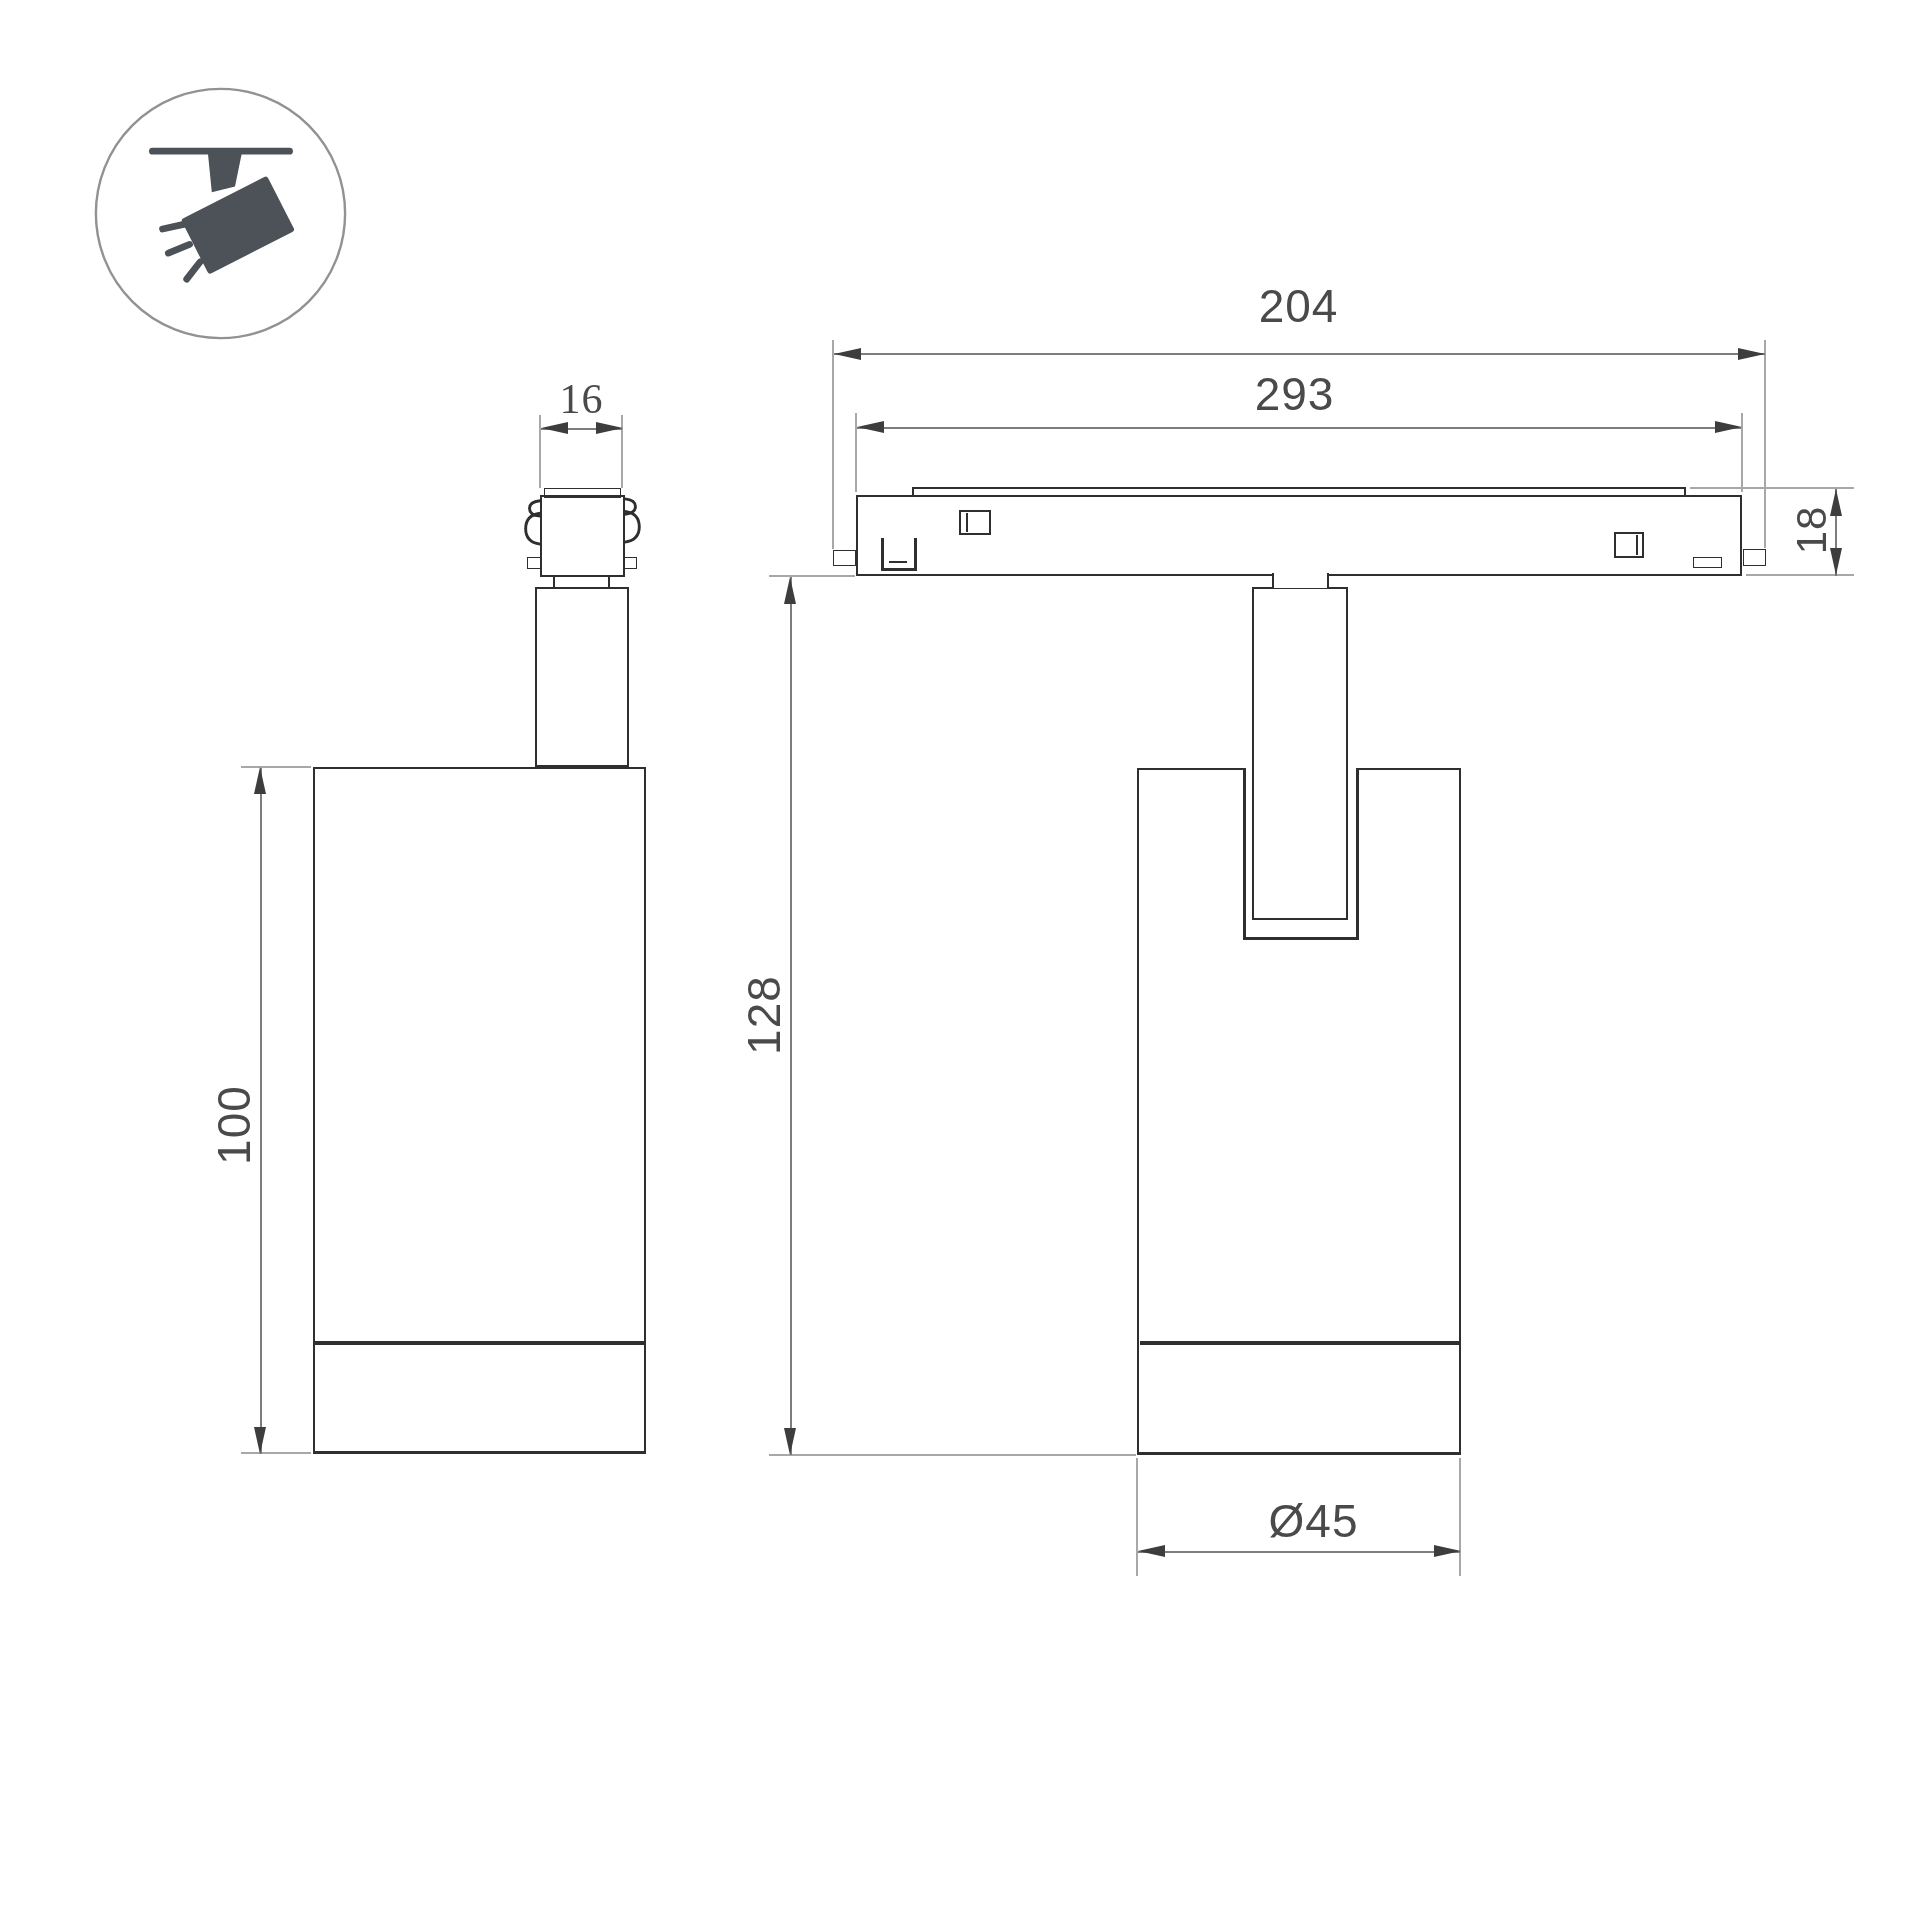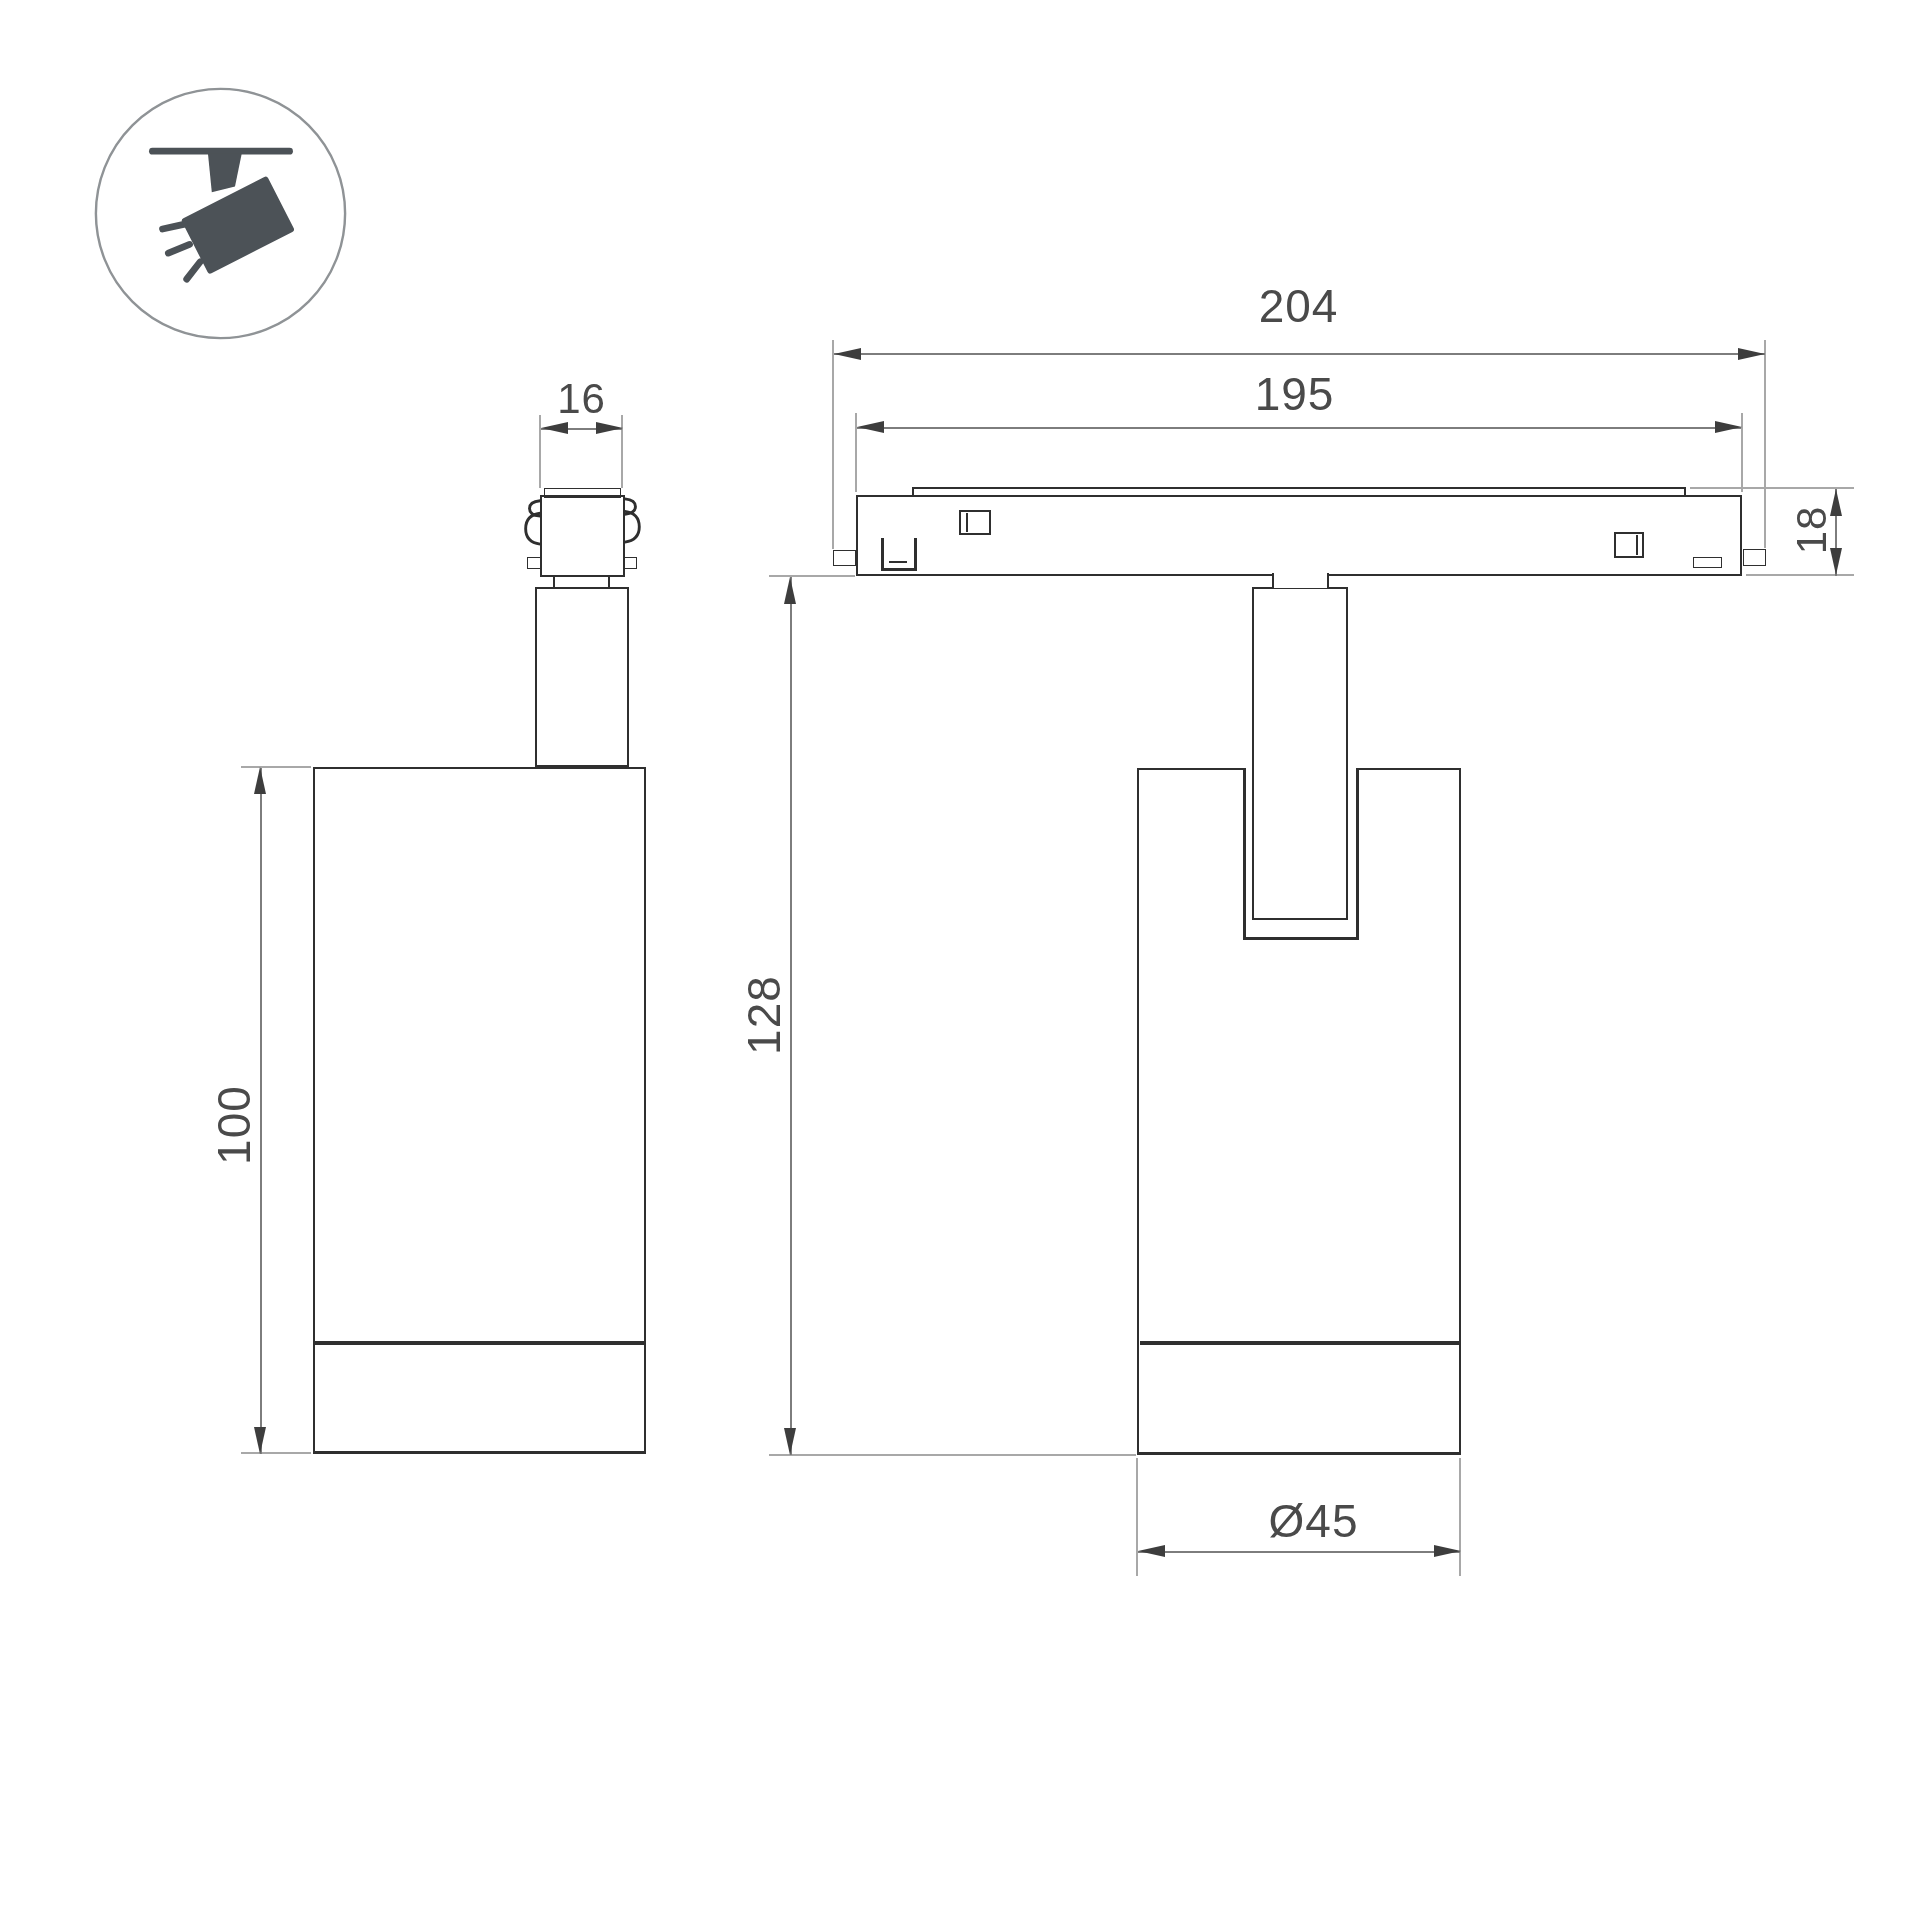--- a/index.html
+++ b/index.html
@@ -60,21 +60,21 @@
 
     <div class="obox" style="left:313px;top:767px;width:333px;height:687px;border-bottom-width:3.9px;"></div>
     <div class="oline" style="left:315px;top:1341px;width:329px;height:3.9px;"></div>
 
     <div>
       <div class="xl" style="left:539px;top:415px;width:1.9px;height:73px;"></div>
       <div class="xl" style="left:621px;top:415px;width:1.9px;height:73px;"></div>
       <div class="dl" style="left:541px;top:428px;width:81px;height:1.9px;"></div>
       <div class="ar ar-l" style="left:541px;top:422px;"></div>
       <div class="ar ar-r" style="left:596px;top:422px;"></div>
-      <div class="dtxt small" style="left:533px;top:378px;width:97px;height:42px;">16</div>
+      <div class="dtxt small" style="left:533px;top:378px;width:97px;height:42px;font-family:Liberation Serif, serif;">16</div>
     </div>
 
     <div>
       <div class="xl" style="left:241px;top:766px;width:70px;height:1.9px;"></div>
       <div class="xl" style="left:241px;top:1452px;width:70px;height:1.9px;"></div>
       <div class="dl" style="left:260px;top:768px;width:1.9px;height:686px;"></div>
       <div class="ar ar-u" style="left:254px;top:767px;"></div>
       <div class="ar ar-d" style="left:254px;top:1427px;"></div>
       <div class="dtxt rot" style="left:176px;top:1104px;width:116px;height:42px;">100</div>
     </div>
@@ -114,21 +114,21 @@
       <div class="ar ar-r" style="left:1738px;top:348px;"></div>
       <div class="dtxt" style="left:1202px;top:283px;width:193px;height:46px;">204</div>
     </div>
 
     <div>
       <div class="xl" style="left:855px;top:413px;width:1.9px;height:79px;"></div>
       <div class="xl" style="left:1741px;top:413px;width:1.9px;height:79px;"></div>
       <div class="dl" style="left:857px;top:427px;width:884px;height:1.9px;"></div>
       <div class="ar ar-l" style="left:857px;top:421px;"></div>
       <div class="ar ar-r" style="left:1715px;top:421px;"></div>
-      <div class="dtxt" style="left:1198px;top:371px;width:193px;height:46px;">195</div>
+      <div class="dtxt" style="left:1198px;top:371px;width:193px;height:46px;">293</div>
     </div>
 
     <div>
       <div class="xl" style="left:1690px;top:487px;width:164px;height:1.9px;"></div>
       <div class="xl" style="left:1746px;top:574px;width:108px;height:1.9px;"></div>
       <div class="dl" style="left:1835px;top:489px;width:1.9px;height:87px;"></div>
       <div class="ar ar-u" style="left:1830px;top:489px;"></div>
       <div class="ar ar-d" style="left:1830px;top:548px;"></div>
       <div class="dtxt small rot" style="left:1763px;top:509px;width:97px;height:42px;">18</div>
     </div>

